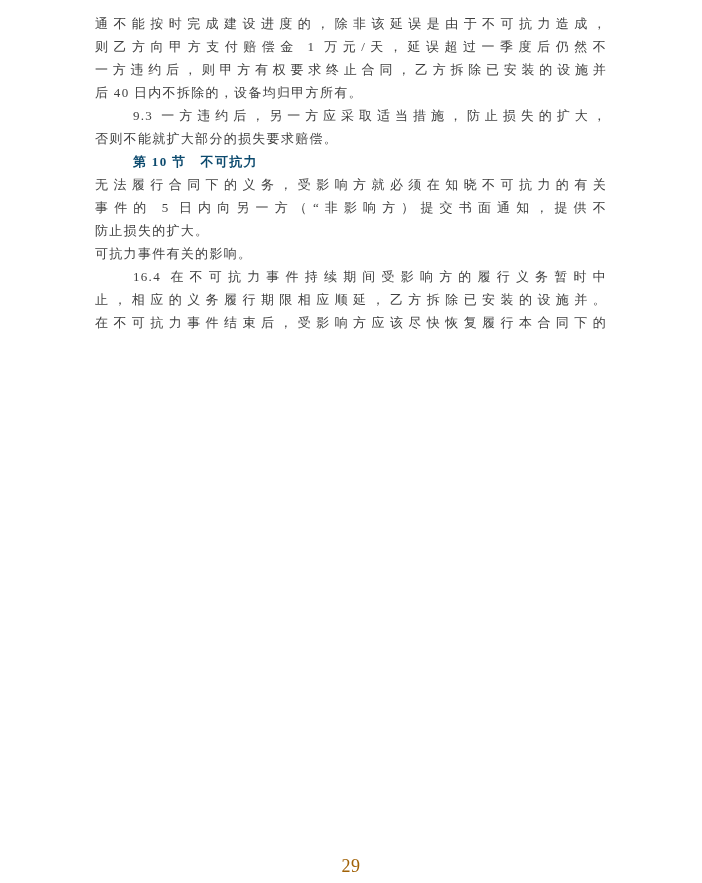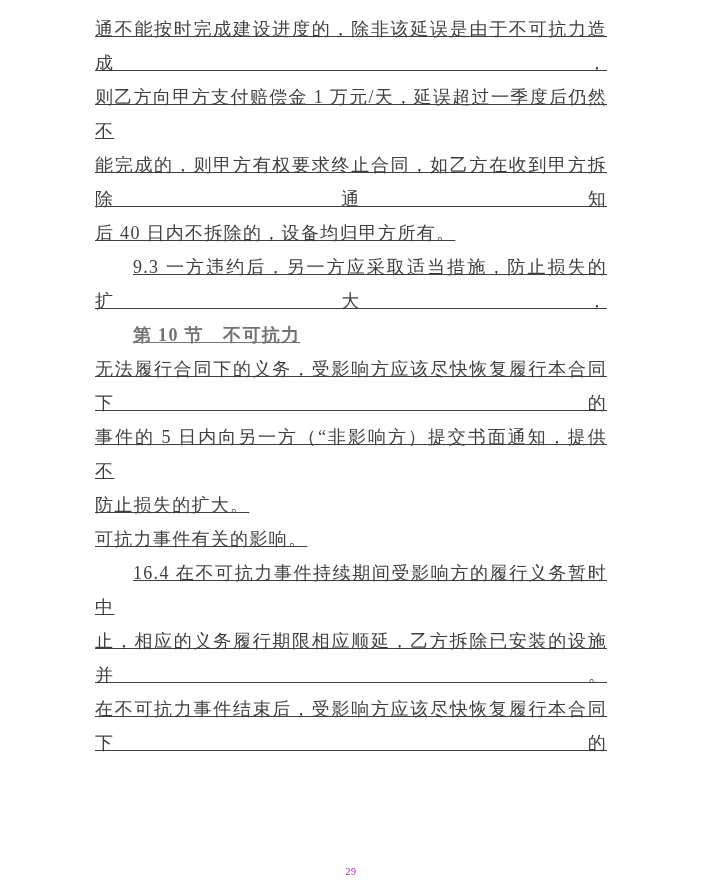--- a/index.html
+++ b/index.html
@@ -15,63 +15,63 @@
     overflow: hidden;
     font-family: "Liberation Serif", "DejaVu Serif", serif;
   }
   .content {
     position: absolute;
     left: 95px;
     top: 12px;
     width: 512px;
   }
   .line {
-    font-size: 18px;
-    line-height: 34px;
+    font-size: 13px;
+    line-height: 23px;
     letter-spacing: 1.3px;
     color: #3f3f3f;
     text-align: left;
     word-break: break-all;
-    text-decoration: underline;
   }
   .line.fill {
     text-align: justify;
     text-align-last: justify;
     text-justify: inter-character;
   }
   .line.indent {
     text-indent: 38px;
   }
   .line.heading {
     font-weight: 700;
-    color: #737373;
+    color: #0c4a6e;
   }
   .page-number {
     position: absolute;
     left: 0;
     right: 0;
     bottom: 6px;
     text-align: center;
-    font-size: 10px;
-    color: #a21caf;
+    font-size: 18px;
+    color: #a16207;
     letter-spacing: 0.5px;
   }
 </style>
 </head>
 <body>
 
 <div class="page">
   <div class="content">
       <div class="line fill">通不能按时完成建设进度的，除非该延误是由于不可抗力造成，</div>
       <div class="line fill">则乙方向甲方支付赔偿金 1 万元/天，延误超过一季度后仍然不</div>
-      <div class="line fill">能完成的，则甲方有权要求终止合同，如乙方在收到甲方拆除通知</div>
+      <div class="line fill">一方违约后，则甲方有权要求终止合同，乙方拆除已安装的设施并</div>
       <div class="line">后 40 日内不拆除的，设备均归甲方所有。</div>
       <div class="line indent fill">9.3 一方违约后，另一方应采取适当措施，防止损失的扩大，</div>
+      <div class="line">否则不能就扩大部分的损失要求赔偿。</div>
       <div class="line indent heading">第 10 节　不可抗力</div>
-      <div class="line fill">无法履行合同下的义务，受影响方应该尽快恢复履行本合同下的</div>
+      <div class="line fill">无法履行合同下的义务，受影响方就必须在知晓不可抗力的有关</div>
       <div class="line fill">事件的 5 日内向另一方（“非影响方）提交书面通知，提供不</div>
       <div class="line">防止损失的扩大。</div>
       <div class="line">可抗力事件有关的影响。</div>
       <div class="line indent fill">16.4 在不可抗力事件持续期间受影响方的履行义务暂时中</div>
       <div class="line fill">止，相应的义务履行期限相应顺延，乙方拆除已安装的设施并。</div>
       <div class="line fill">在不可抗力事件结束后，受影响方应该尽快恢复履行本合同下的</div>
     </div>
   <div class="page-number">29</div>
 </div>
 

